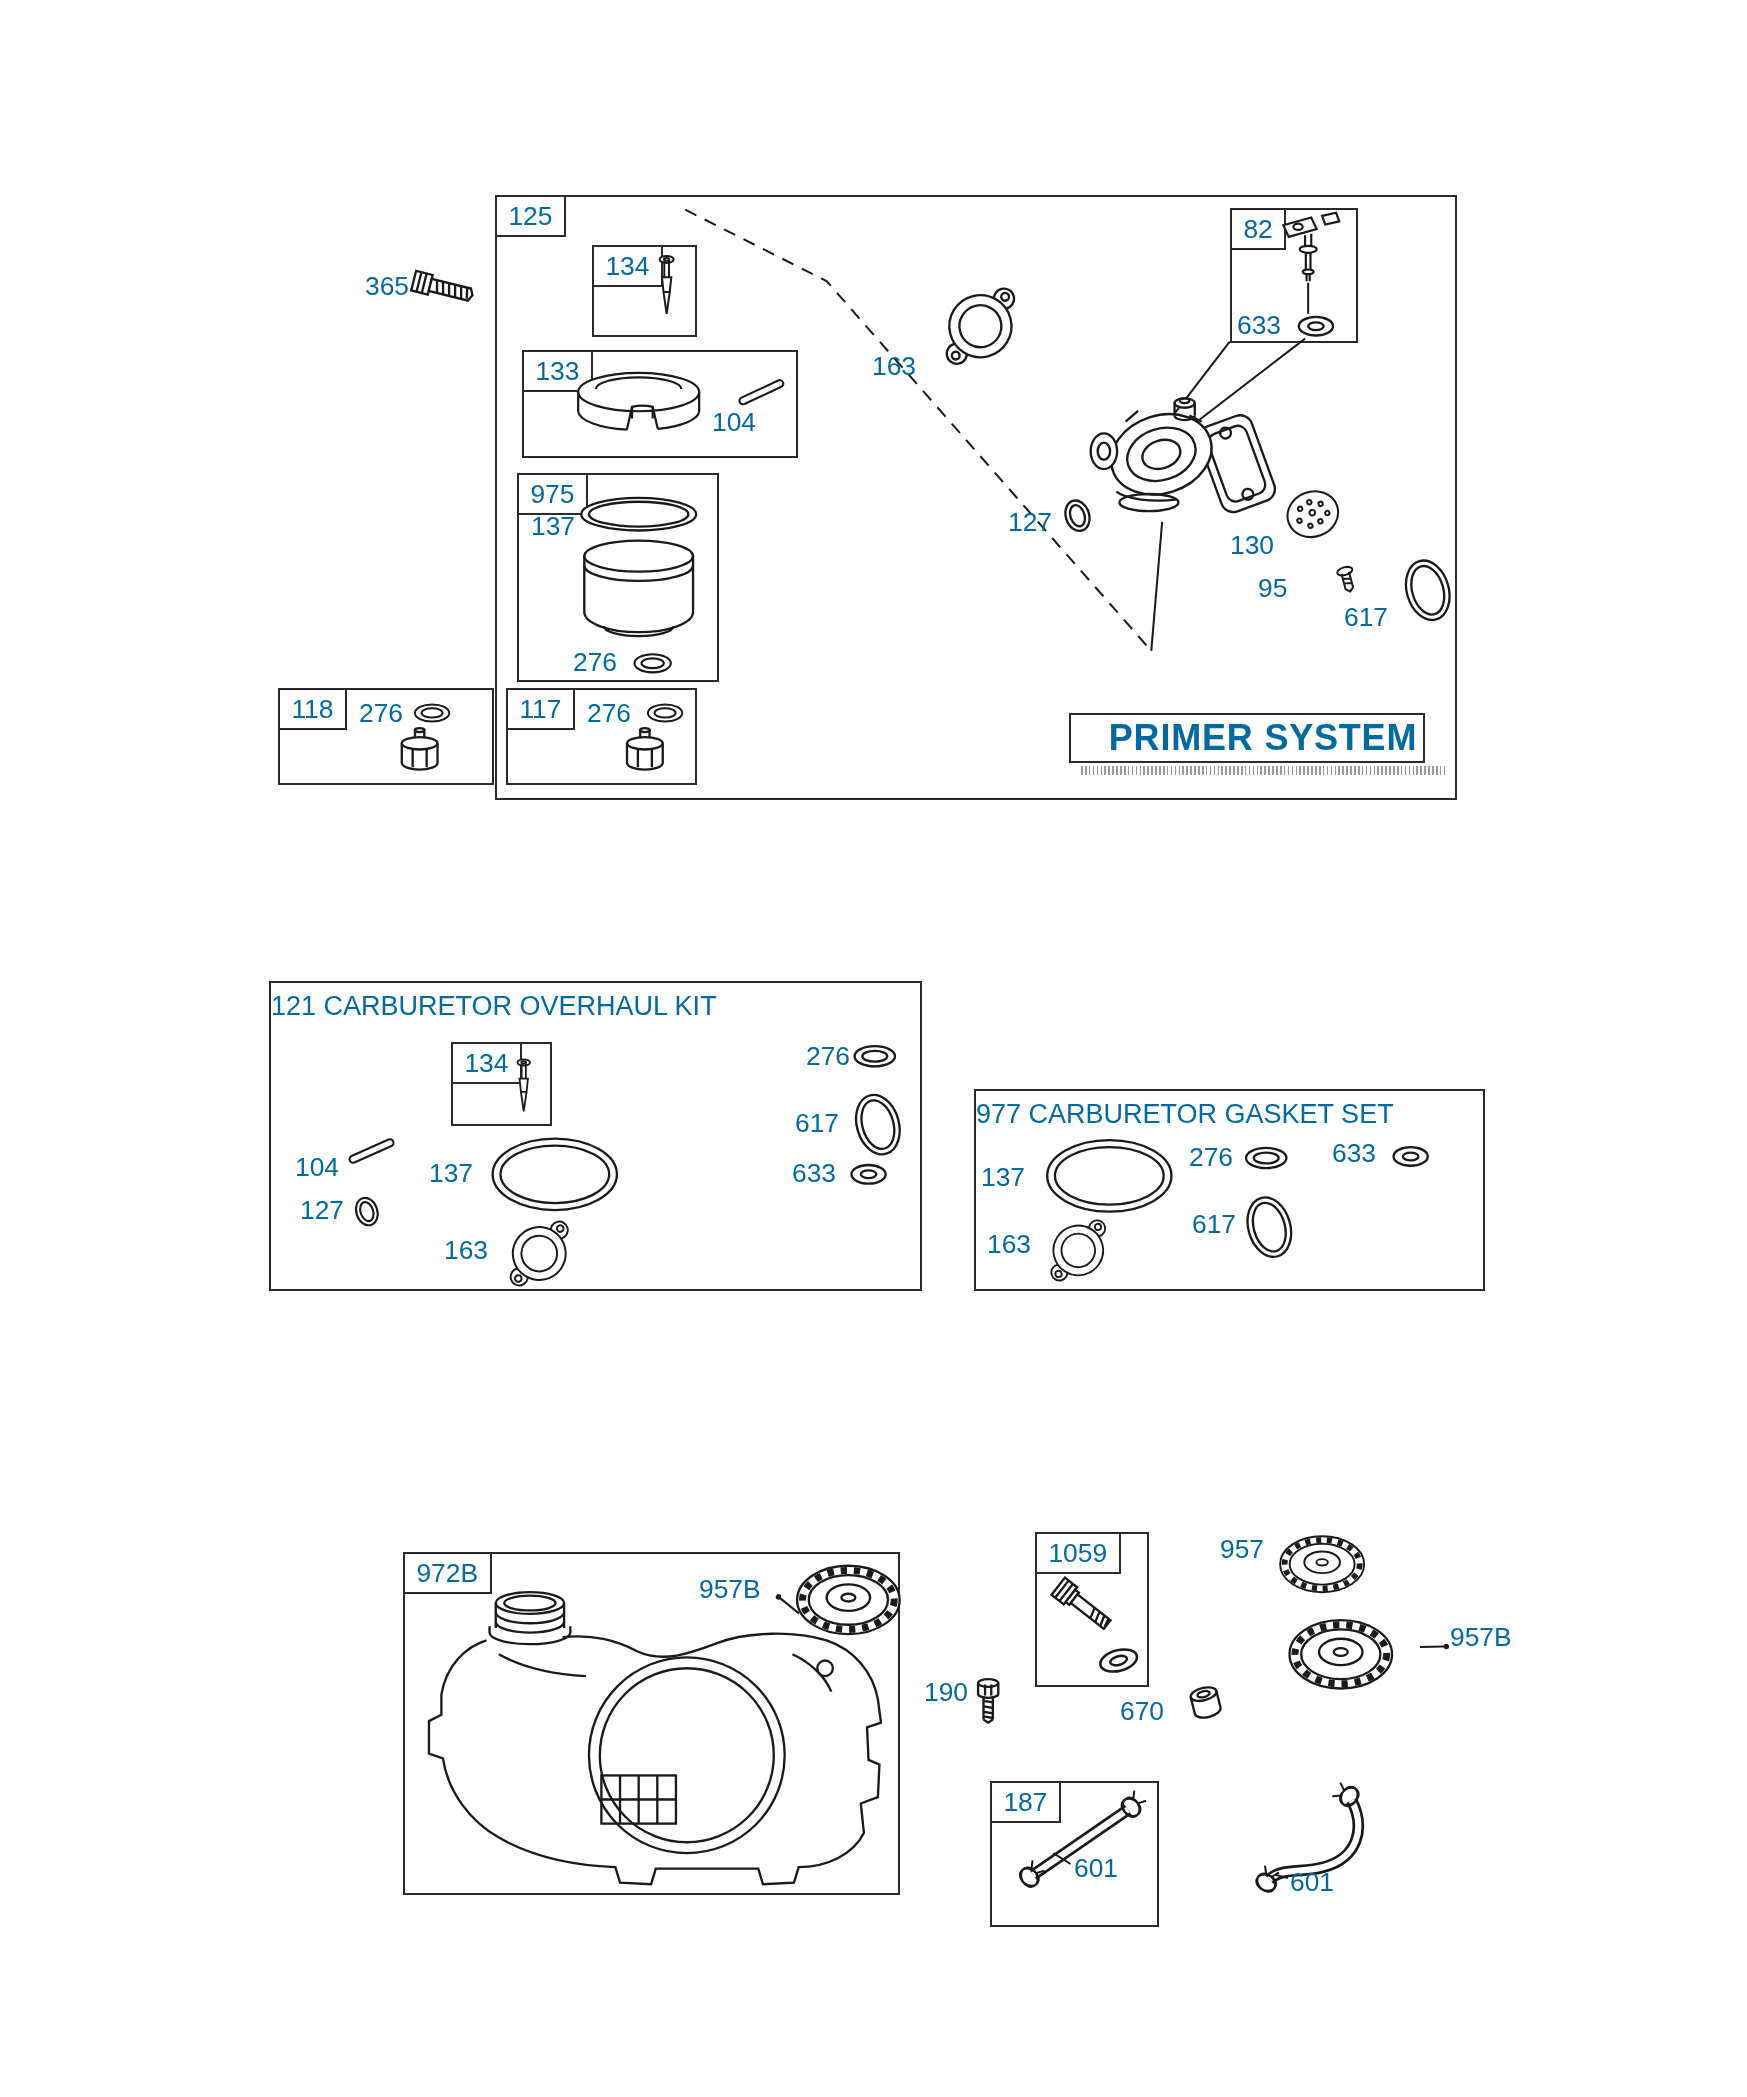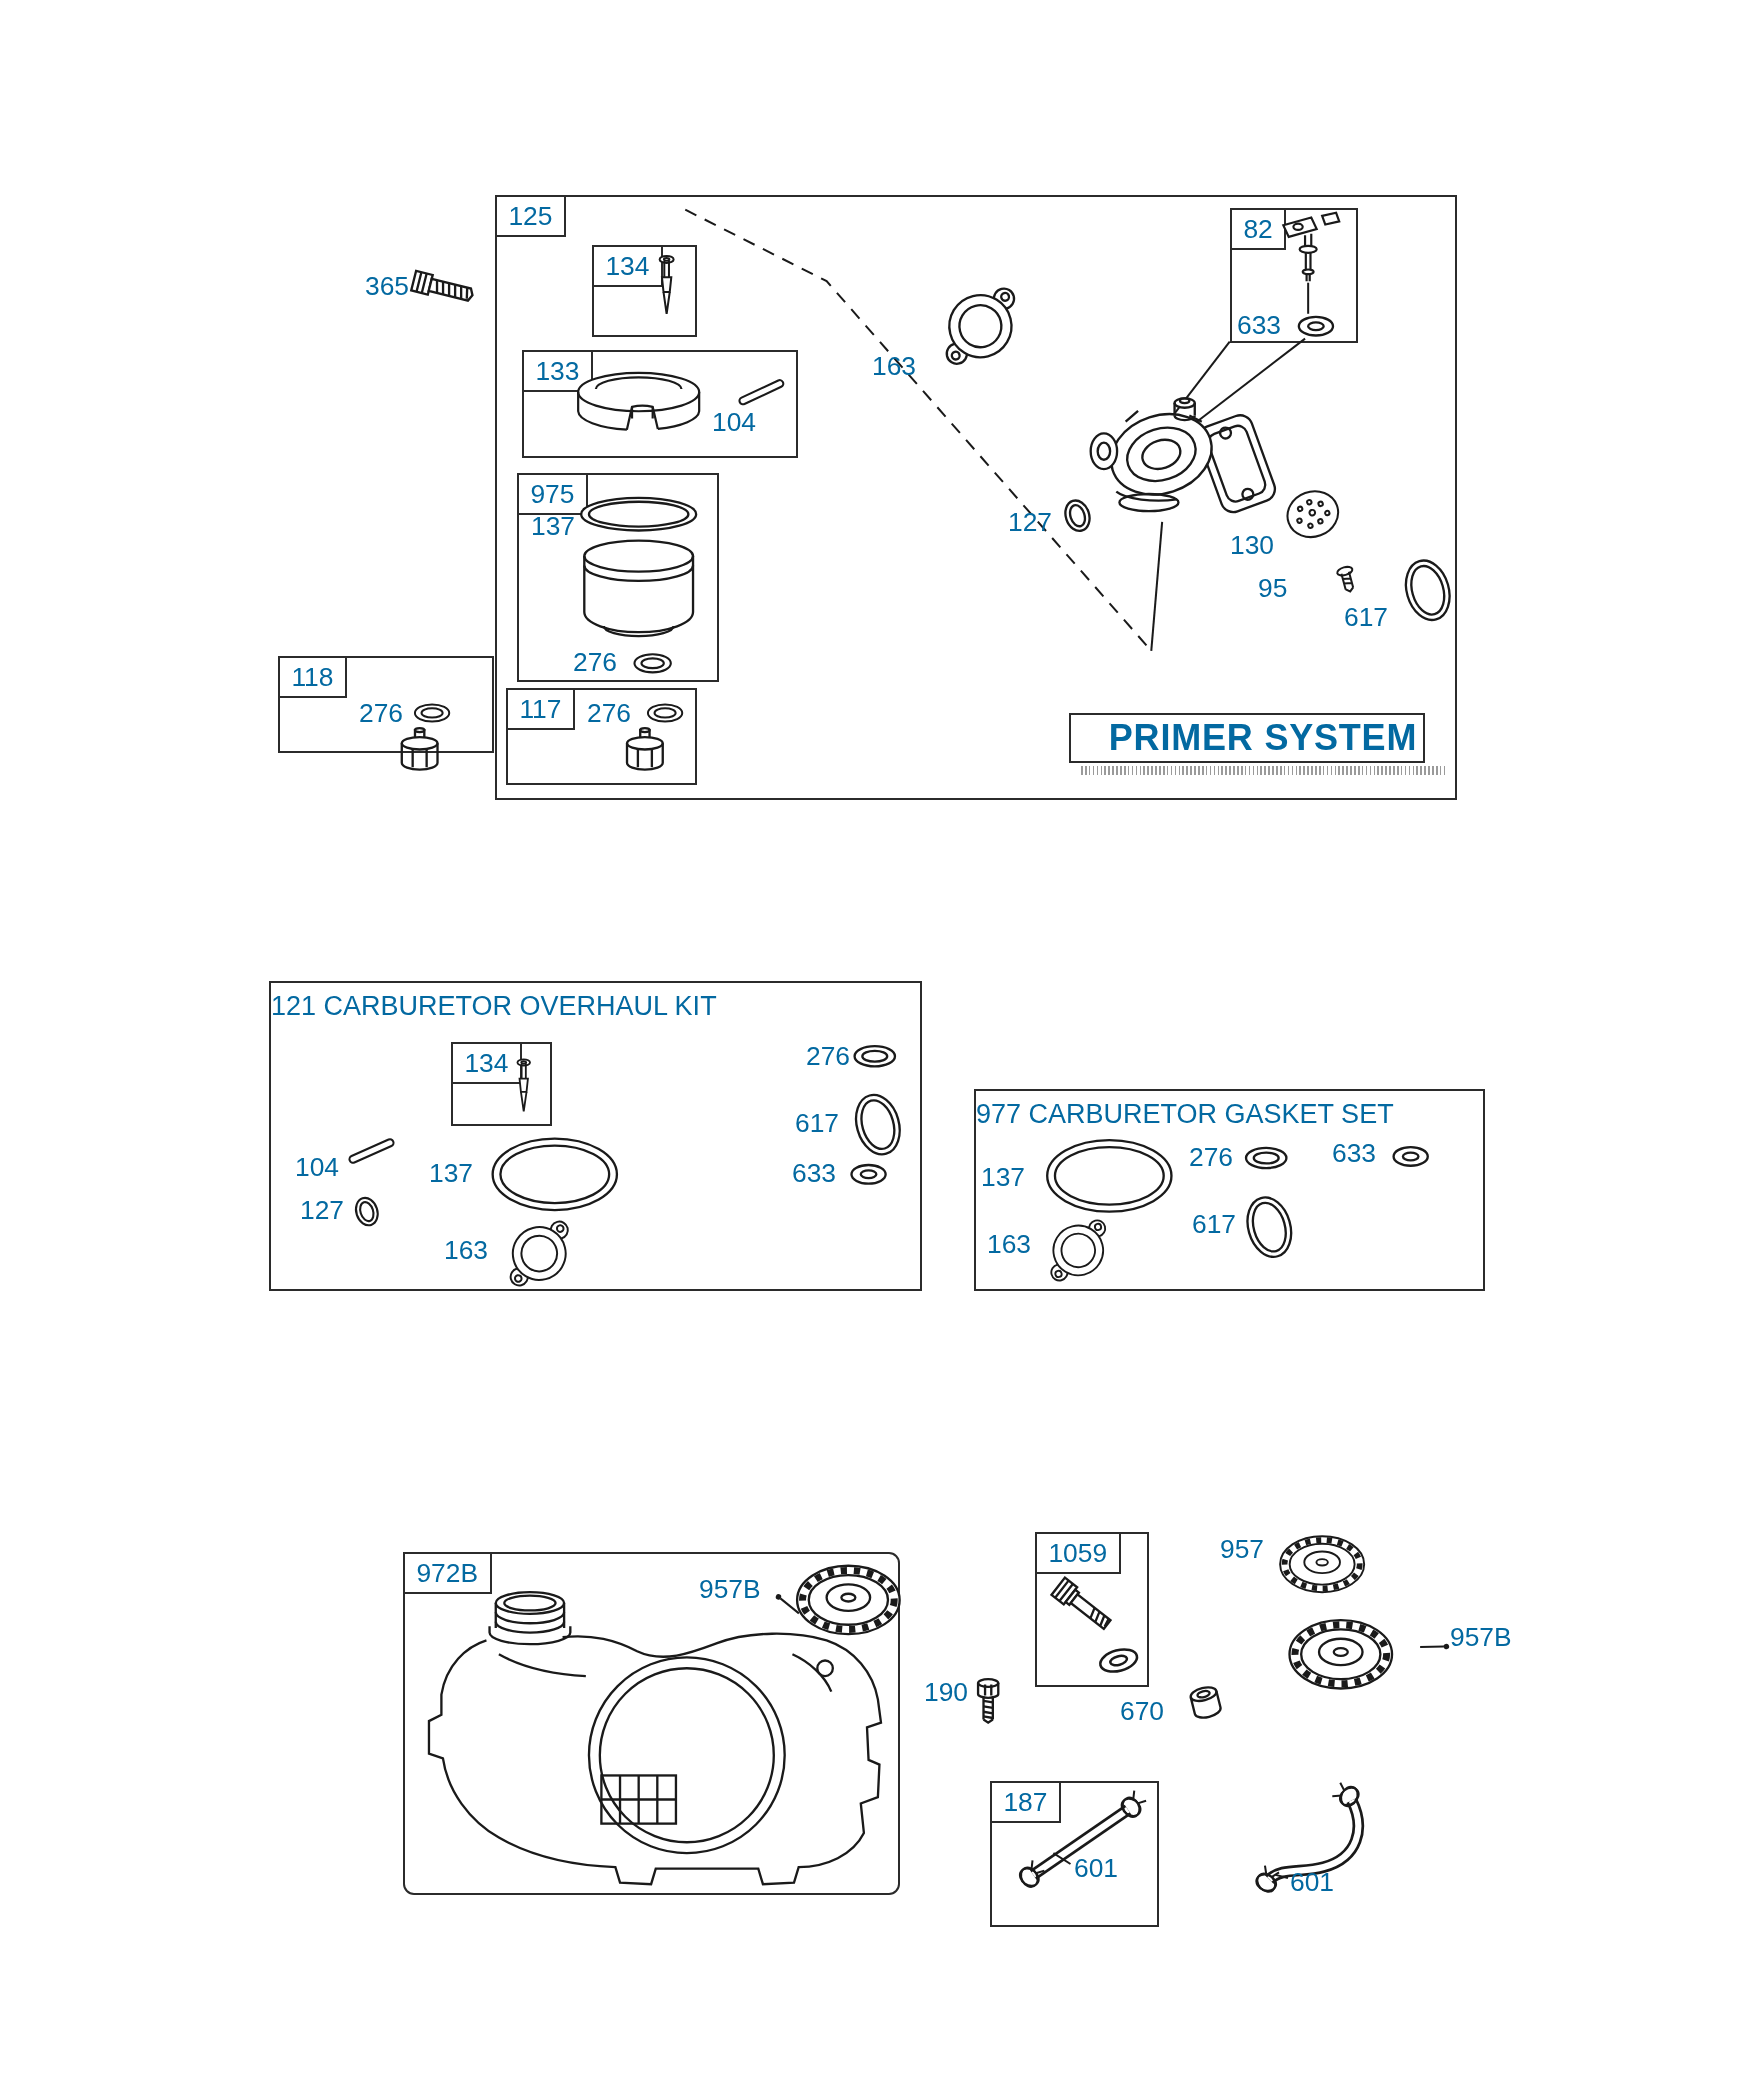--- a/index.html
+++ b/index.html
@@ -35,41 +35,41 @@
   </div>
   <div class="gbox" style="left:592px; top:245px; width:105px; height:92px;">
     <div class="tag">134</div>
   </div>
   <div class="gbox" style="left:522px; top:350px; width:276px; height:108px;">
     <div class="tag">133</div>
   </div>
   <div class="gbox" style="left:517px; top:473px; width:202px; height:209px;">
     <div class="tag">975</div>
   </div>
-  <div class="gbox" style="left:278px; top:656px; width:216px; height:97px;">
+  <div class="gbox" style="left:278px; top:688px; width:216px; height:97px;">
     <div class="tag">118</div>
   </div>
   <div class="gbox" style="left:506px; top:688px; width:191px; height:97px;">
     <div class="tag">117</div>
   </div>
   <div class="gbox" style="left:1230px; top:208px; width:128px; height:135px;">
     <div class="tag">82</div>
   </div>
 
   <div class="gbox" style="left:269px; top:981px; width:653px; height:310px;">
     <div class="btitle">121 CARBURETOR OVERHAUL KIT</div>
   </div>
   <div class="gbox" style="left:451px; top:1042px; width:101px; height:84px;">
     <div class="tag">134</div>
   </div>
   <div class="gbox" style="left:974px; top:1089px; width:511px; height:202px;">
     <div class="btitle">977 CARBURETOR GASKET SET</div>
   </div>
 
-  <div class="gbox" style="left:403px; top:1552px; width:497px; height:343px;border-radius:11px;">
+  <div class="gbox" style="left:403px; top:1552px; width:497px; height:343px;">
     <div class="tag">972B</div>
   </div>
   <div class="gbox" style="left:1035px; top:1532px; width:114px; height:155px;">
     <div class="tag">1059</div>
   </div>
   <div class="gbox" style="left:990px; top:1781px; width:169px; height:146px;">
     <div class="tag">187</div>
   </div>
 
   <svg id="art" viewBox="0 0 2250 2700" xmlns="http://www.w3.org/2000/svg">

